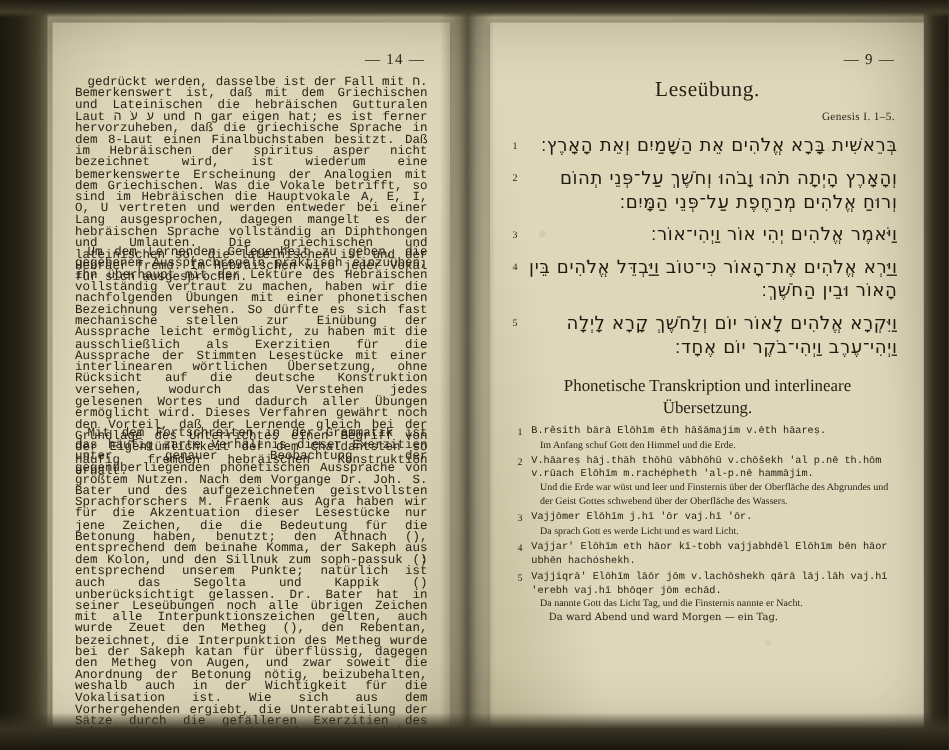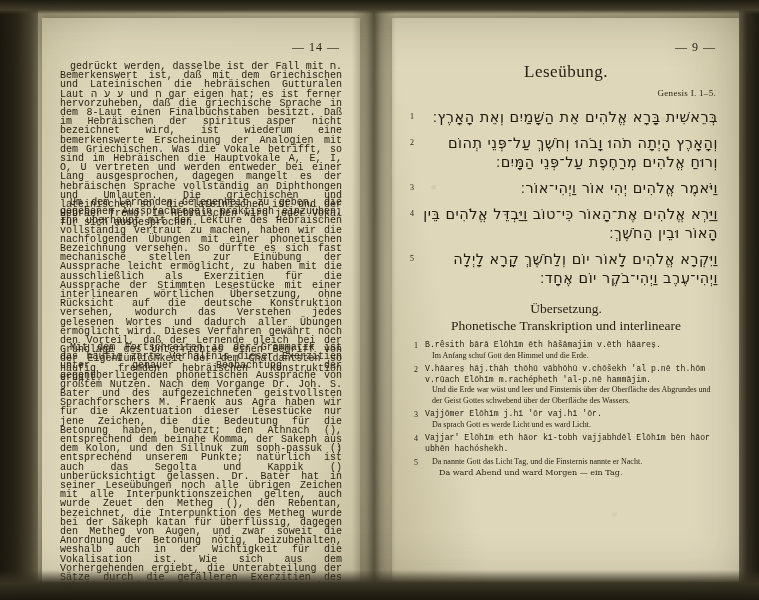--- a/index.html
+++ b/index.html
@@ -159,22 +159,22 @@
       </div>
 
       <div class="hebrew-line">
         <div class="htext">וַיִּקְרָא אֱלֹהִים לָאוֹר יוֹם וְלַחֹשֶׁךְ קָרָא לָיְלָה וַיְהִי־עֶרֶב וַיְהִי־בֹקֶר יוֹם אֶחָד׃</div>
         <div class="hnum">5</div>
       </div>
 
     </div>
 
     <div class="col" style="left:20px;top:282px;width:308px;">
+      <div class="translit-head">Phonetische Transkription und interlineare</div>
       <div class="translit-head">Übersetzung.</div>
-      <div class="translit-head">Phonetische Transkription und interlineare</div>
     </div>
 
     <div class="col" style="left:22px;top:322px;width:306px;">
 
       <div class="tr-item">
         <div class="tr-n">1</div>
         <div class="tr-body">
           <div class="tr-lat">B.rêsith bārā Elōhīm ēth hāšāmajim v.ēth hāareṣ.</div>
           <div class="tr-ger">Im Anfang schuf Gott den Himmel und die Erde.</div>
         </div>
@@ -199,20 +199,21 @@
       <div class="tr-item">
         <div class="tr-n">4</div>
         <div class="tr-body">
           <div class="tr-lat">Vajjar' Elōhīm eth hāor kī-tobh vajjabhdēl Elōhīm bēn hāor ubhēn hachóshekh.</div>
         </div>
       </div>
 
       <div class="tr-item">
         <div class="tr-n">5</div>
         <div class="tr-body">
+          <div class="tr-lat">Vajjiqrā' Elōhīm lāōr jōm v.lachōshekh qārā lāj.lāh vaj.hī 'erebh vaj.hī bhōqer jōm echād.</div>
           <div class="tr-ger">Da nannte Gott das Licht Tag, und die Finsternis nannte er Nacht.</div>
           <div class="tr-ger2" style="padding-left:14px;">Da ward Abend und ward Morgen — ein Tag.</div>
         </div>
       </div>
 
     </div>
   </div>
 
   <div class="spine"></div>
   <div class="edge-left"></div>

